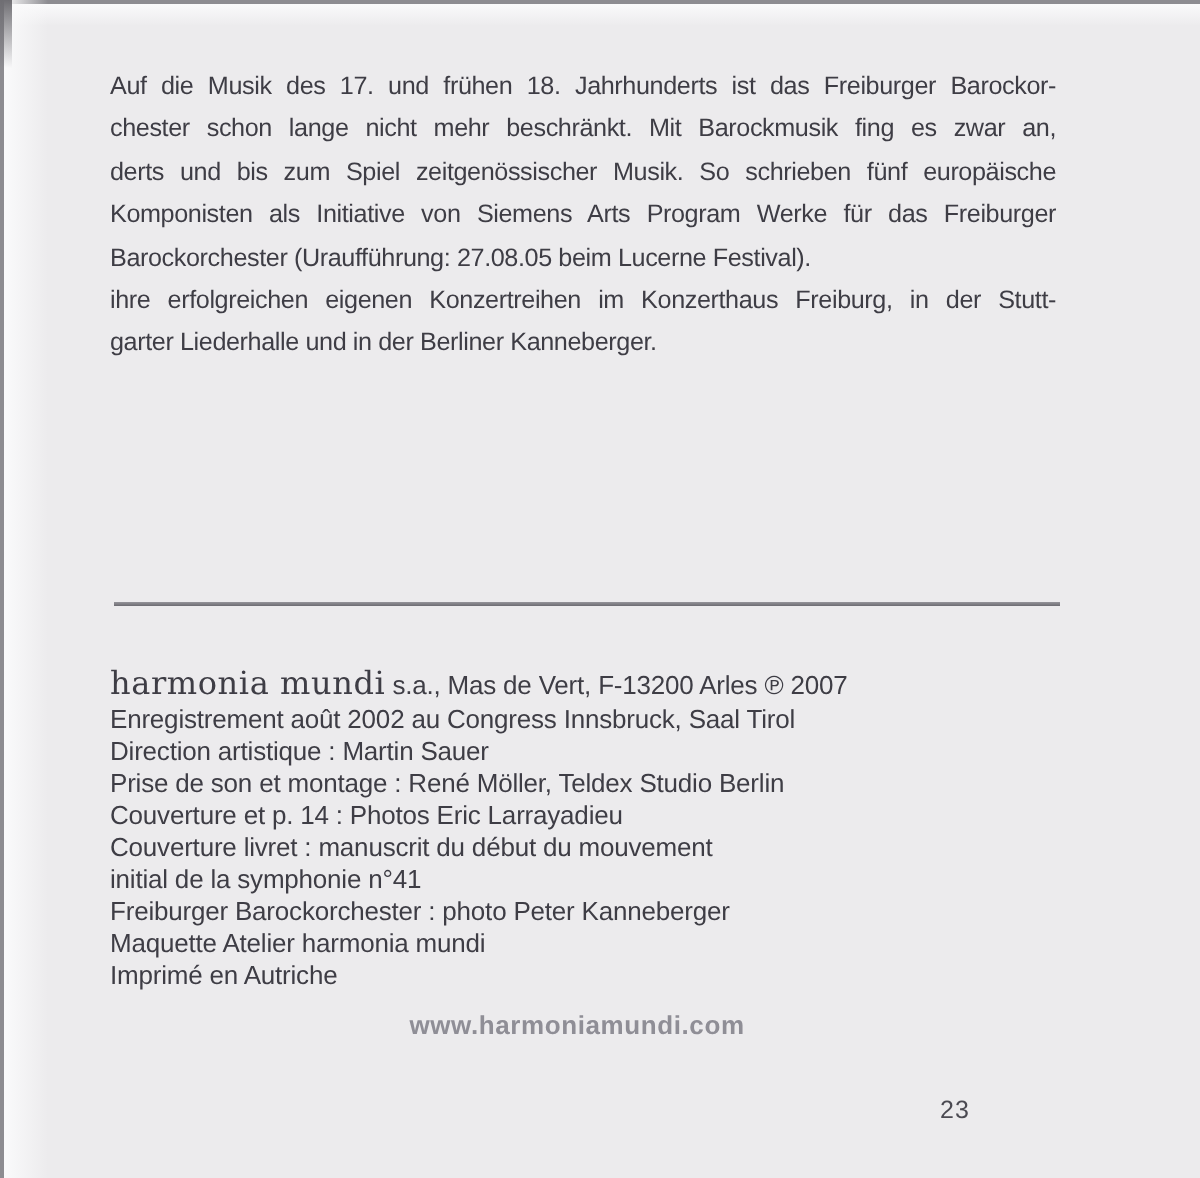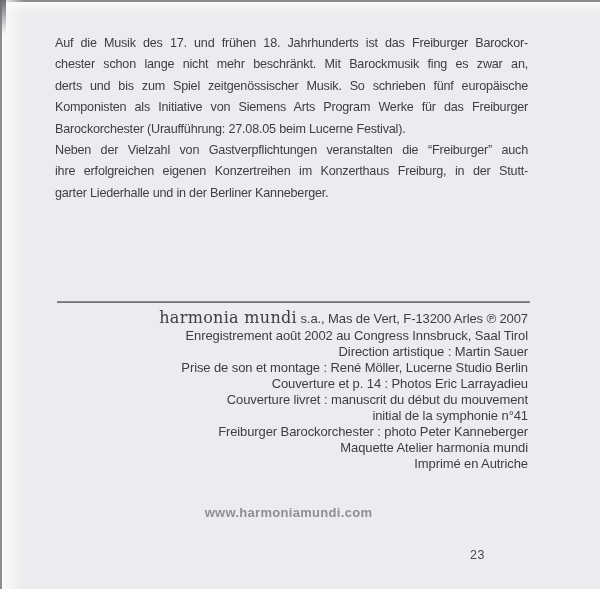--- a/index.html
+++ b/index.html
@@ -34,22 +34,22 @@
     text-align-last: left;
   }
   .body-line.fill { text-align-last: justify; }
 
   .divider {
     position: absolute; top: 301px; left: 57px; width: 473px; height: 2px;
     background: linear-gradient(to bottom, #95949a, var(--rule, #6d6c72));
   }
 
   .credits {
-    position: absolute; top: 308px; left: 55px; width: 473px;
-    text-align: right; font-size: 13px; letter-spacing: -0.1px;
+    position: absolute; top: 332px; left: 55px; width: 473px;
+    text-align: left; font-size: 13px; letter-spacing: -0.1px;
   }
   .publisher-line { line-height: 19px; }
   .publisher-name {
     font-family: "DejaVu Serif", "Liberation Serif", serif;
     font-size: 16px; letter-spacing: 0.3px;
   }
   .credit-line { line-height: 16px; }
 
   .website {
     position: absolute; top: 505px; left: 52px; width: 473px;
@@ -71,35 +71,34 @@
   <div class="edge-left"></div>
   <div class="glow-left"></div>
   <div class="corner-tl"></div>
 
   <div class="intro">
       <div class="body-line fill">Auf die Musik des 17. und frühen 18. Jahrhunderts ist das Freiburger Barockor-</div>
       <div class="body-line fill">chester schon lange nicht mehr beschränkt. Mit Barockmusik fing es zwar an,</div>
       <div class="body-line fill">derts und bis zum Spiel zeitgenössischer Musik. So schrieben fünf europäische</div>
       <div class="body-line fill">Komponisten als Initiative von Siemens Arts Program Werke für das Freiburger</div>
       <div class="body-line">Barockorchester (Uraufführung: 27.08.05 beim Lucerne Festival).</div>
-      <div class="body-line fill">Neben der Vielzahl von Gastverpflichtungen veranstalten die “Freiburger” auch</div>
       <div class="body-line fill">ihre erfolgreichen eigenen Konzertreihen im Konzerthaus Freiburg, in der Stutt-</div>
       <div class="body-line">garter Liederhalle und in der Berliner Kanneberger.</div>
     </div>
 
   <div class="divider"></div>
 
   <div class="credits">
     <div class="publisher-line">
       <span class="publisher-name">harmonia mundi</span><span> s.a., Mas de Vert, F-13200 Arles ℗ 2007</span>
     </div>
     <div>
         <div class="credit-line">Enregistrement août 2002 au Congress Innsbruck, Saal Tirol</div>
         <div class="credit-line">Direction artistique : Martin Sauer</div>
-        <div class="credit-line">Prise de son et montage : René Möller, Lucerne Studio Berlin</div>
+        <div class="credit-line">Prise de son et montage : René Möller, Teldex Studio Berlin</div>
         <div class="credit-line">Couverture et p. 14 : Photos Eric Larrayadieu</div>
         <div class="credit-line">Couverture livret : manuscrit du début du mouvement</div>
         <div class="credit-line">initial de la symphonie n°41</div>
         <div class="credit-line">Freiburger Barockorchester : photo Peter Kanneberger</div>
         <div class="credit-line">Maquette Atelier harmonia mundi</div>
         <div class="credit-line">Imprimé en Autriche</div>
       </div>
   </div>
 
   <div class="website">www.harmoniamundi.com</div>

